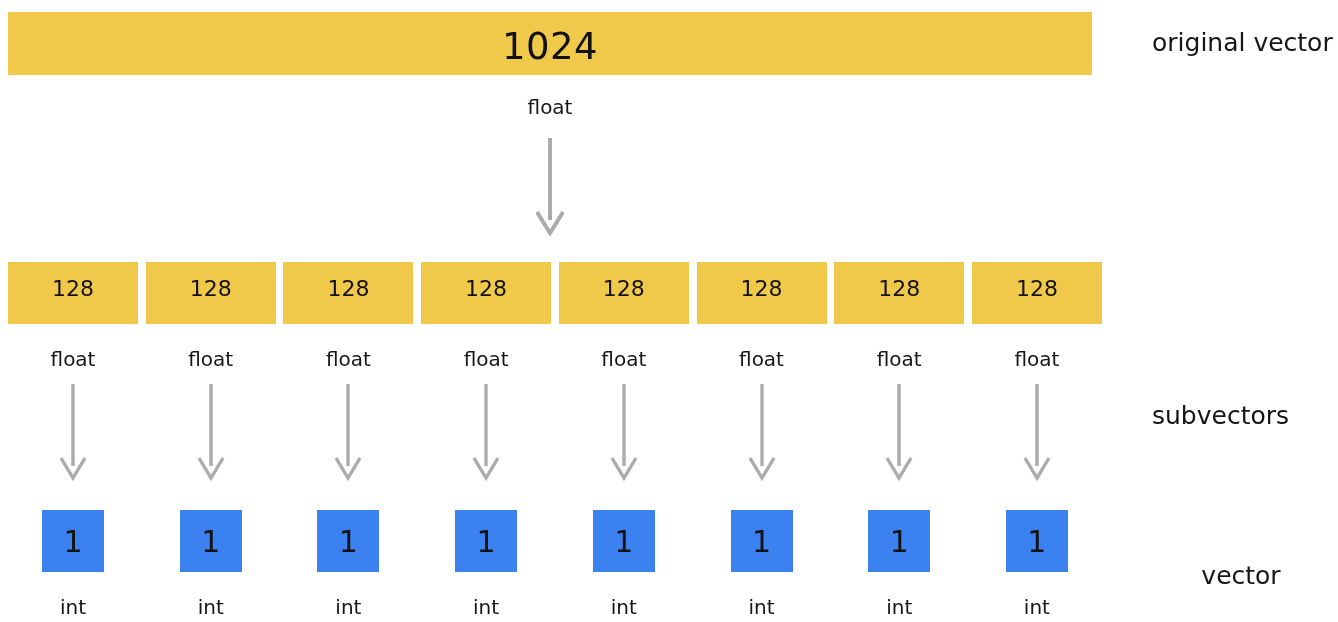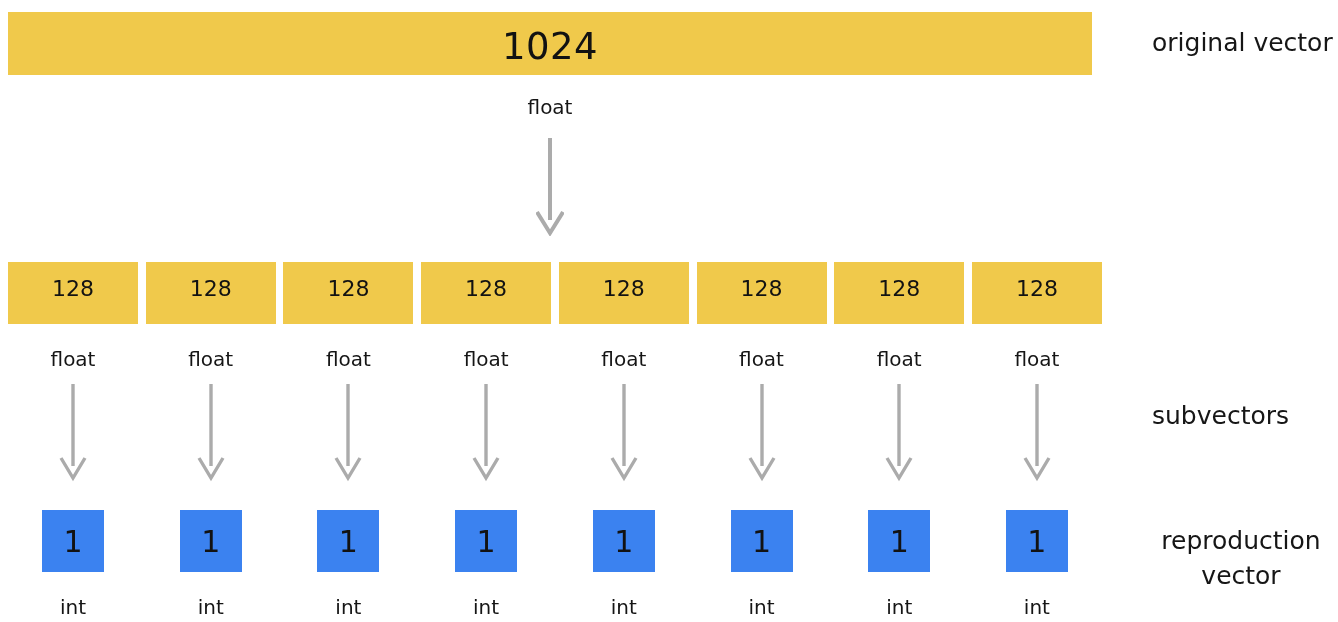--- a/index.html
+++ b/index.html
@@ -203,16 +203,15 @@
       <div class="txt sq-number centered" style="left: 761.5px; top: 527px;">1</div>
       <div class="txt type-label centered" style="left: 761.5px; top: 588px;">int</div>
       <div class="blue-square" style="left: 868.2px; top: 510px; width: 62px; height: 62px;"></div>
       <div class="txt sq-number centered" style="left: 899.2px; top: 527px;">1</div>
       <div class="txt type-label centered" style="left: 899.2px; top: 588px;">int</div>
       <div class="blue-square" style="left: 1005.9px; top: 510px; width: 62px; height: 62px;"></div>
       <div class="txt sq-number centered" style="left: 1036.9px; top: 527px;">1</div>
       <div class="txt type-label centered" style="left: 1036.9px; top: 588px;">int</div>
     </div>
 
-  <div class="txt caption centered" style="left:1241px; top:528px;">reproduction</div>
   <div class="txt caption centered" style="left:1241px; top:563px;">vector</div>
 
 </div>
 
 </body></html>

